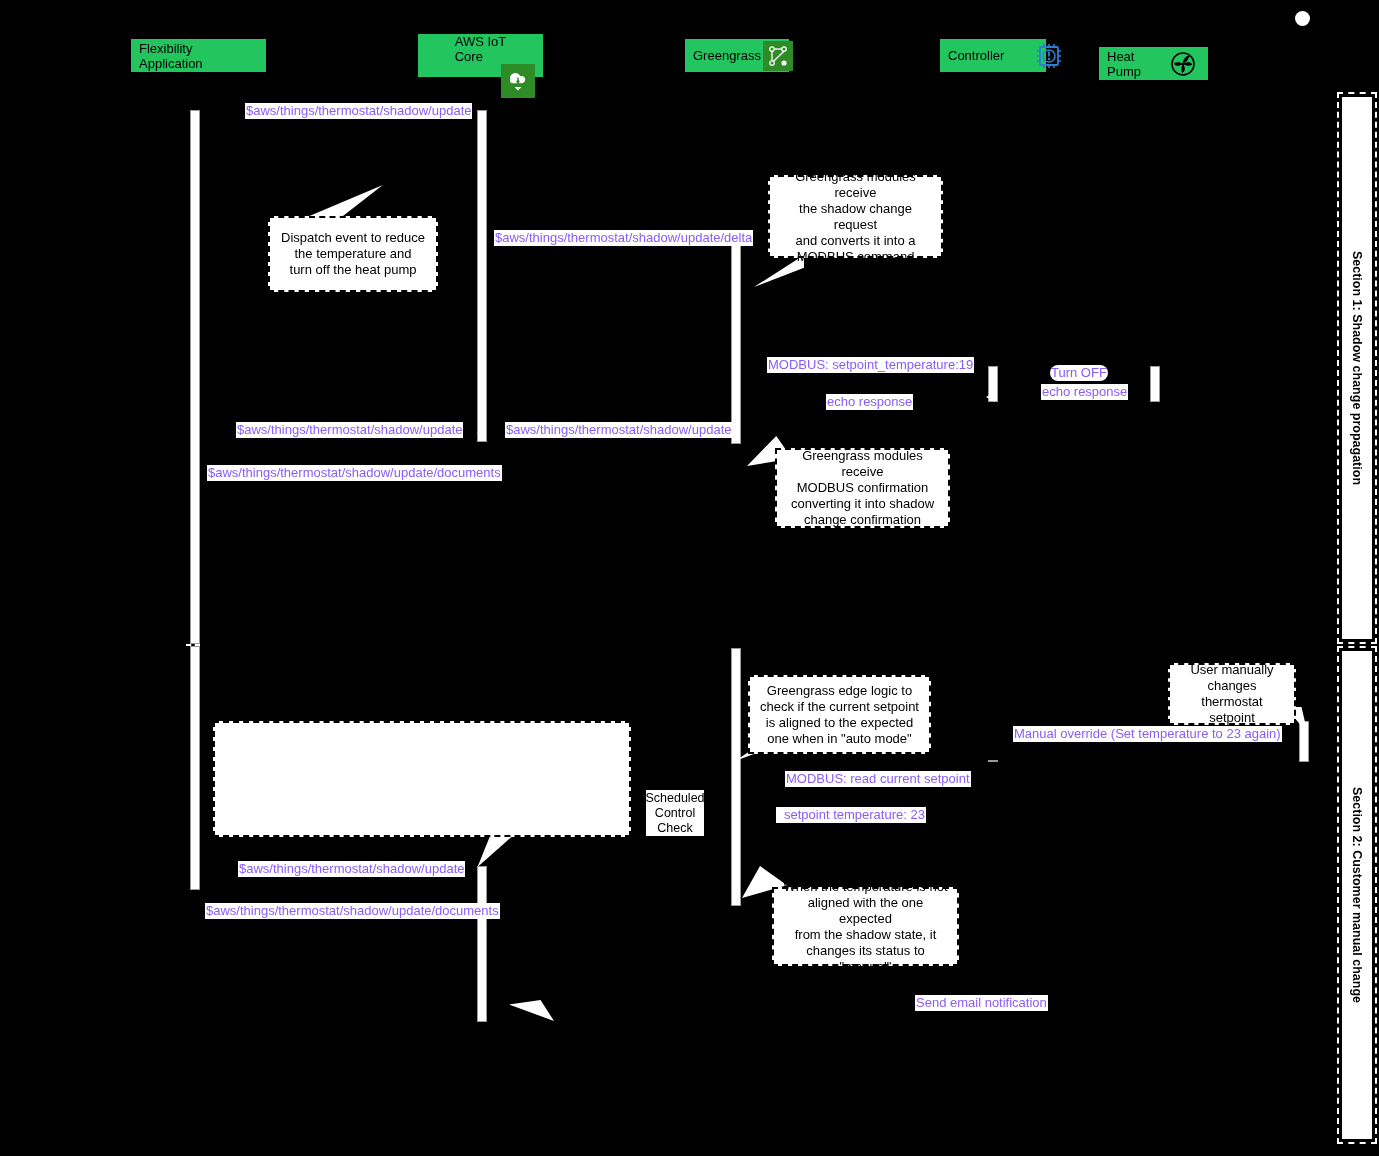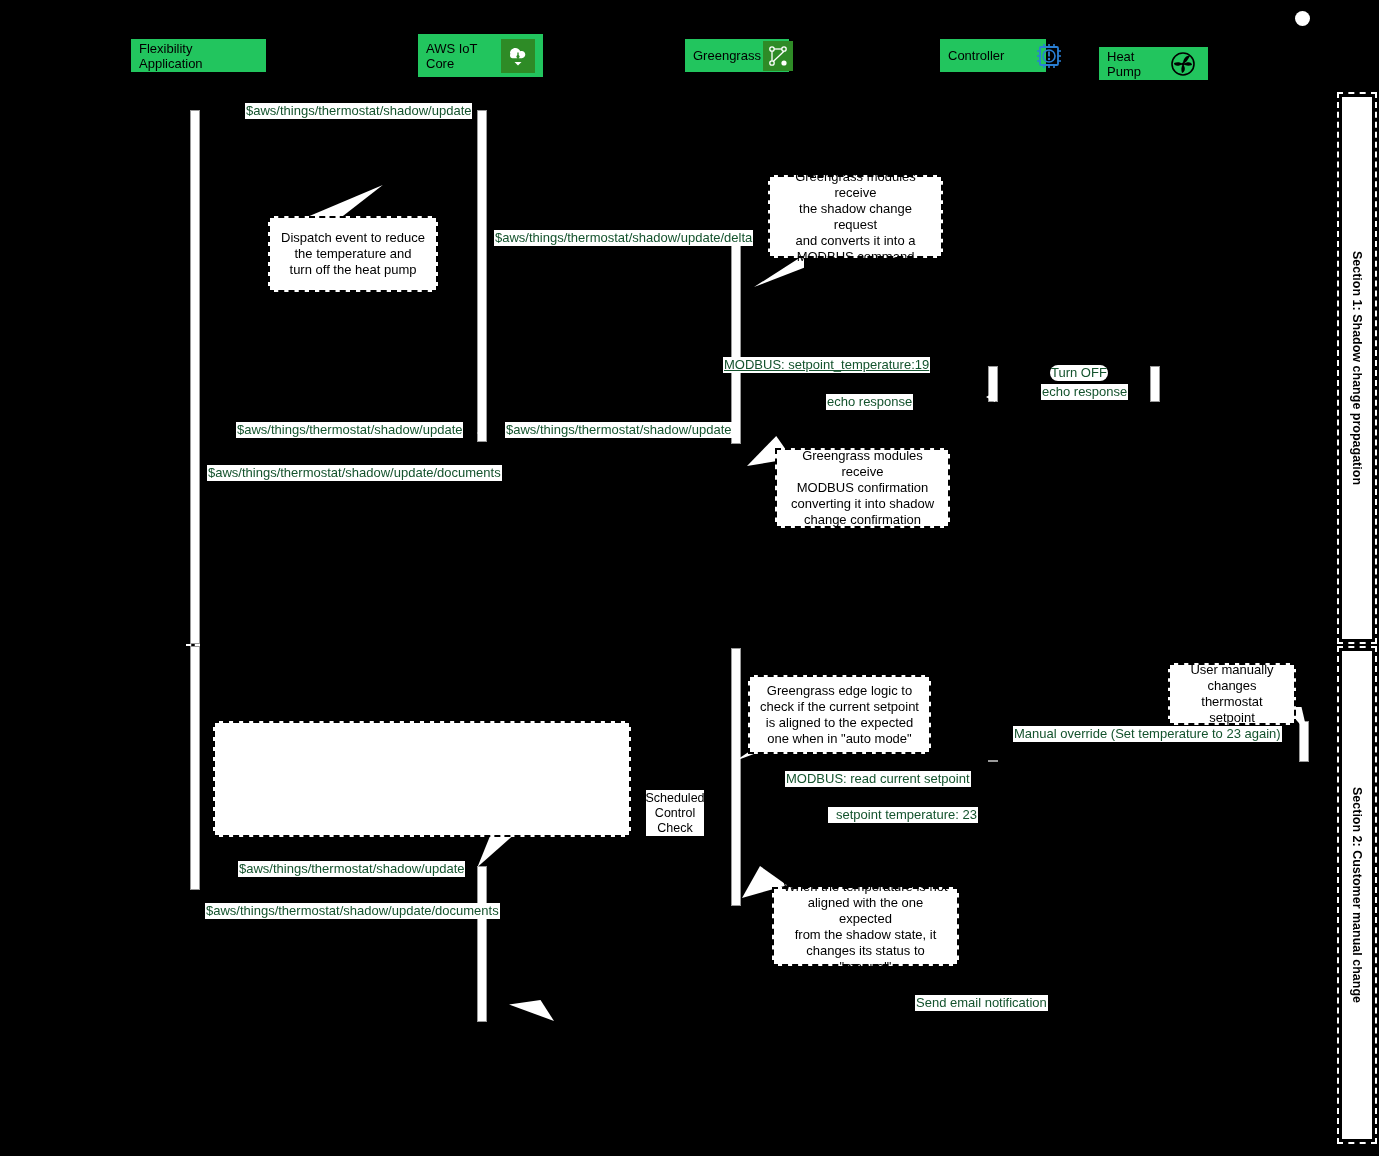--- a/index.html
+++ b/index.html
@@ -44,21 +44,21 @@
     position: absolute;
     background: #ffffff;
     border: 1px solid #9a9a9a;
     box-sizing: border-box;
   }
 
   
   .msg {
     position: absolute;
     background: #ffffff;
-    color: #14532d;
+    color: #8b5cf6;
     font-size: 13px;
     line-height: 16px;
     white-space: nowrap;
     padding: 0 1px;
   }
 
   
   .arrow {
     position: absolute;
     width: 0; height: 0;
@@ -177,21 +177,21 @@
   <div class="section-label" style="left:1341px; top:650px; width:32px; height:490px;">
     <span>Section 2: Customer manual change</span>
   </div>
 
   <div class="sect-divider" style="left:186px; top:644px; width:14px;"></div>
 
   <div class="participant" style="left:130px; top:38px; width:137px; height:35px;">
     <span class="p-label">Flexibility Application</span>
   </div>
 
-  <div class="participant" style="left:417px; top:33px; width:127px; height:45px;">
+  <div class="participant" style="left:417px; top:33px; width:127px; height:45px;flex-direction:column;">
     <span class="p-label">AWS IoT
 Core</span>
     <span class="p-icon">
       <svg width="34" height="34" viewBox="0 0 34 34">
         <rect x="0" y="0" width="34" height="34" fill="#2e8b26"></rect>
         <path d="M9 14.5c0-3 2.4-5.4 5.4-5.4 2.2 0 4.1 1.3 4.9 3.2.4-.2.9-.3 1.4-.3 2 0 3.6 1.6 3.6 3.6 0 1.9-1.5 3.5-3.4 3.6H11.6C10.1 19 9 17.9 9 16.4c0-.7.2-1.3.6-1.8z" fill="#ffffff"></path>
         <path d="M17 13.5v9.5" stroke="#2e8b26" stroke-width="1.4" fill="none"></path>
         <path d="M13.5 23h7l-3.5 3.5z" fill="#ffffff"></path>
         <circle cx="17" cy="17.5" r="1.6" fill="#2e8b26"></circle>
       </svg>
@@ -259,39 +259,39 @@
   <div class="actbar" style="left:1150px; top:366px; width:10px; height:36px;"></div>
   <div class="actbar" style="left:1299px; top:721px; width:10px; height:41px;"></div>
 
   <div class="arrow arrow-left" style="left:477px; top:428px;"></div>
   <div class="arrow arrow-left" style="left:986px; top:392px;"></div>
 
   <div class="msg" style="left:245px; top:103px;">$aws/things/thermostat/shadow/update</div>
 
   <div class="msg" style="left:494px; top:230px;">$aws/things/thermostat/shadow/update/delta</div>
 
-  <div class="msg" style="left:723px; top:357px;text-decoration:underline;">MODBUS: setpoint_temperature:19</div>
+  <div class="msg" style="left:767px; top:357px;">MODBUS: setpoint_temperature:19</div>
 
   <div class="msg" style="left:826px; top:394px;">echo response</div>
 
   <div class="msg" style="left:1050px; top:365px;border-radius:8px;">Turn OFF</div>
 
   <div class="msg" style="left:1041px; top:384px;">echo response</div>
 
   <div class="msg" style="left:236px; top:422px;">$aws/things/thermostat/shadow/update</div>
 
   <div class="msg" style="left:505px; top:422px;">$aws/things/thermostat/shadow/update</div>
 
   <div class="msg" style="left:207px; top:465px;">$aws/things/thermostat/shadow/update/documents</div>
 
   <div class="msg" style="left:1013px; top:726px;">Manual override (Set temperature to 23 again)</div>
 
   <div class="msg" style="left:785px; top:771px;">MODBUS: read current setpoint</div>
 
-  <div class="msg" style="left:828px; top:807px;padding-left:8px;">setpoint temperature: 23</div>
+  <div class="msg" style="left:776px; top:807px;padding-left:8px;">setpoint temperature: 23</div>
 
   <div class="msg" style="left:238px; top:861px;">$aws/things/thermostat/shadow/update</div>
 
   <div class="msg" style="left:205px; top:903px;">$aws/things/thermostat/shadow/update/documents</div>
 
   <div class="msg" style="left:915px; top:995px;">Send email notification</div>
 
   <div class="tail" style="left:300px; top:185px;
               width:90px; height:35px;
               background:#ffffff;

